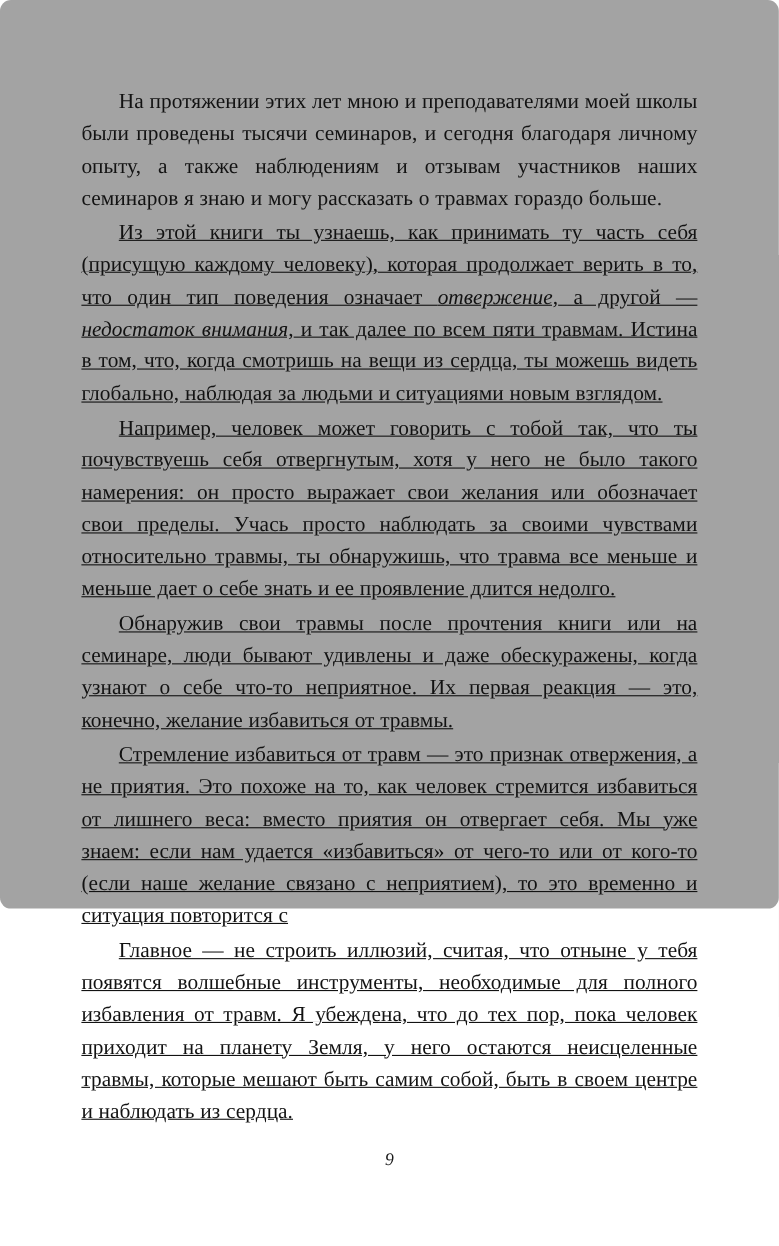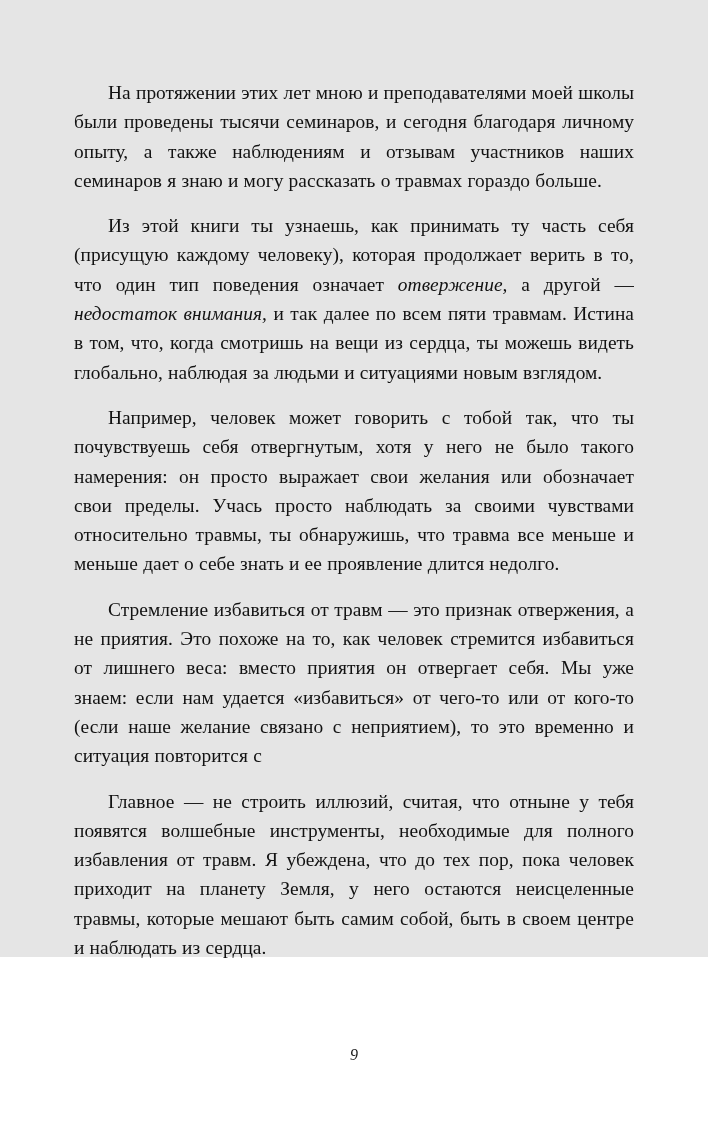--- a/index.html
+++ b/index.html
@@ -13,42 +13,44 @@
     position: relative;
     font-family: "Liberation Serif", "DejaVu Serif", serif;
     color: #111111;
     overflow: hidden;
   }
   .page {
     position: absolute;
     left: 0;
     top: 0;
     width: 708px;
-    height: 957px;
-    background: #e5e5e5;
+    height: 826px;
+    background: #a3a3a3;
+    border-radius: 10px;
   }
   .text-column {
     position: absolute;
     left: 74px;
     top: 78px;
     width: 560px;
   }
   .para {
     margin: 0;
     text-indent: 34px;
     text-align: justify;
     font-size: 19.4px;
     line-height: 29.3px;
     letter-spacing: 0.05px;
     word-spacing: 0.3px;
     hyphens: manual;
     color: #121212;
   }
   .para + .para {
-    margin-top: 16px;
+    margin-top: 2px;
+    text-decoration: underline;
   }
   .para em {
     font-style: italic;
   }
   .folio {
     position: absolute;
     left: 0;
     top: 1046px;
     width: 708px;
     text-align: center;
@@ -62,20 +64,21 @@
 
 <div class="page">
   <div class="text-column">
 
     <p class="para"><span>На протяжении этих лет мною и преподавателями моей школы были проведены тысячи семинаров, и сегодня бла­годаря личному опыту, а также наблюдениям и отзывам участников наших семинаров я знаю и могу рассказать о травмах гораздо больше.</span></p>
 
     <p class="para"><span>Из этой книги ты узнаешь, как принимать ту часть себя (присущую каждому человеку), которая продолжает ве­рить в то, что один тип поведения означает </span><em>отвержение,</em><span> а другой — </span><em>недостаток внимания,</em><span> и так далее по всем пяти травмам. Истина в том, что, когда смотришь на вещи из сердца, ты можешь видеть глобально, наблюдая за людьми и ситуациями новым взглядом.</span></p>
 
     <p class="para"><span>Например, человек может говорить с тобой так, что ты почувствуешь себя отвергнутым, хотя у него не было такого намерения: он просто выражает свои желания или обозначает свои пределы. Учась просто наблюдать за сво­ими чувствами относительно травмы, ты обнаружишь, что травма все меньше и меньше дает о себе знать и ее про­явление длится недолго.</span></p>
 
+    <p class="para"><span>Обнаружив свои травмы после прочтения книги или на семинаре, люди бывают удивлены и даже обескуражены, когда узнают о себе что-то неприятное. Их первая реак­ция — это, конечно, желание избавиться от травмы.</span></p>
 
     <p class="para"><span>Стремление избавиться от травм — это признак от­вержения, а не приятия. Это похоже на то, как человек стремится избавиться от лишнего веса: вместо приятия он отвергает себя. Мы уже знаем: если нам удается «избавить­ся» от чего-то или от кого-то (если наше желание связано с неприятием), то это временно и ситуация повторится с</span></p>
 
     <p class="para"><span>Главное — не строить иллюзий, считая, что отныне у тебя появятся волшебные инструменты, необходимые для полного избавления от травм. Я убеждена, что до тех пор, пока человек приходит на планету Земля, у него остаются неисцеленные травмы, которые мешают быть самим собой, быть в своем центре и наблюдать из сердца.</span></p>
 
   </div>
 
   <div class="folio">9</div>
 </div>
 

